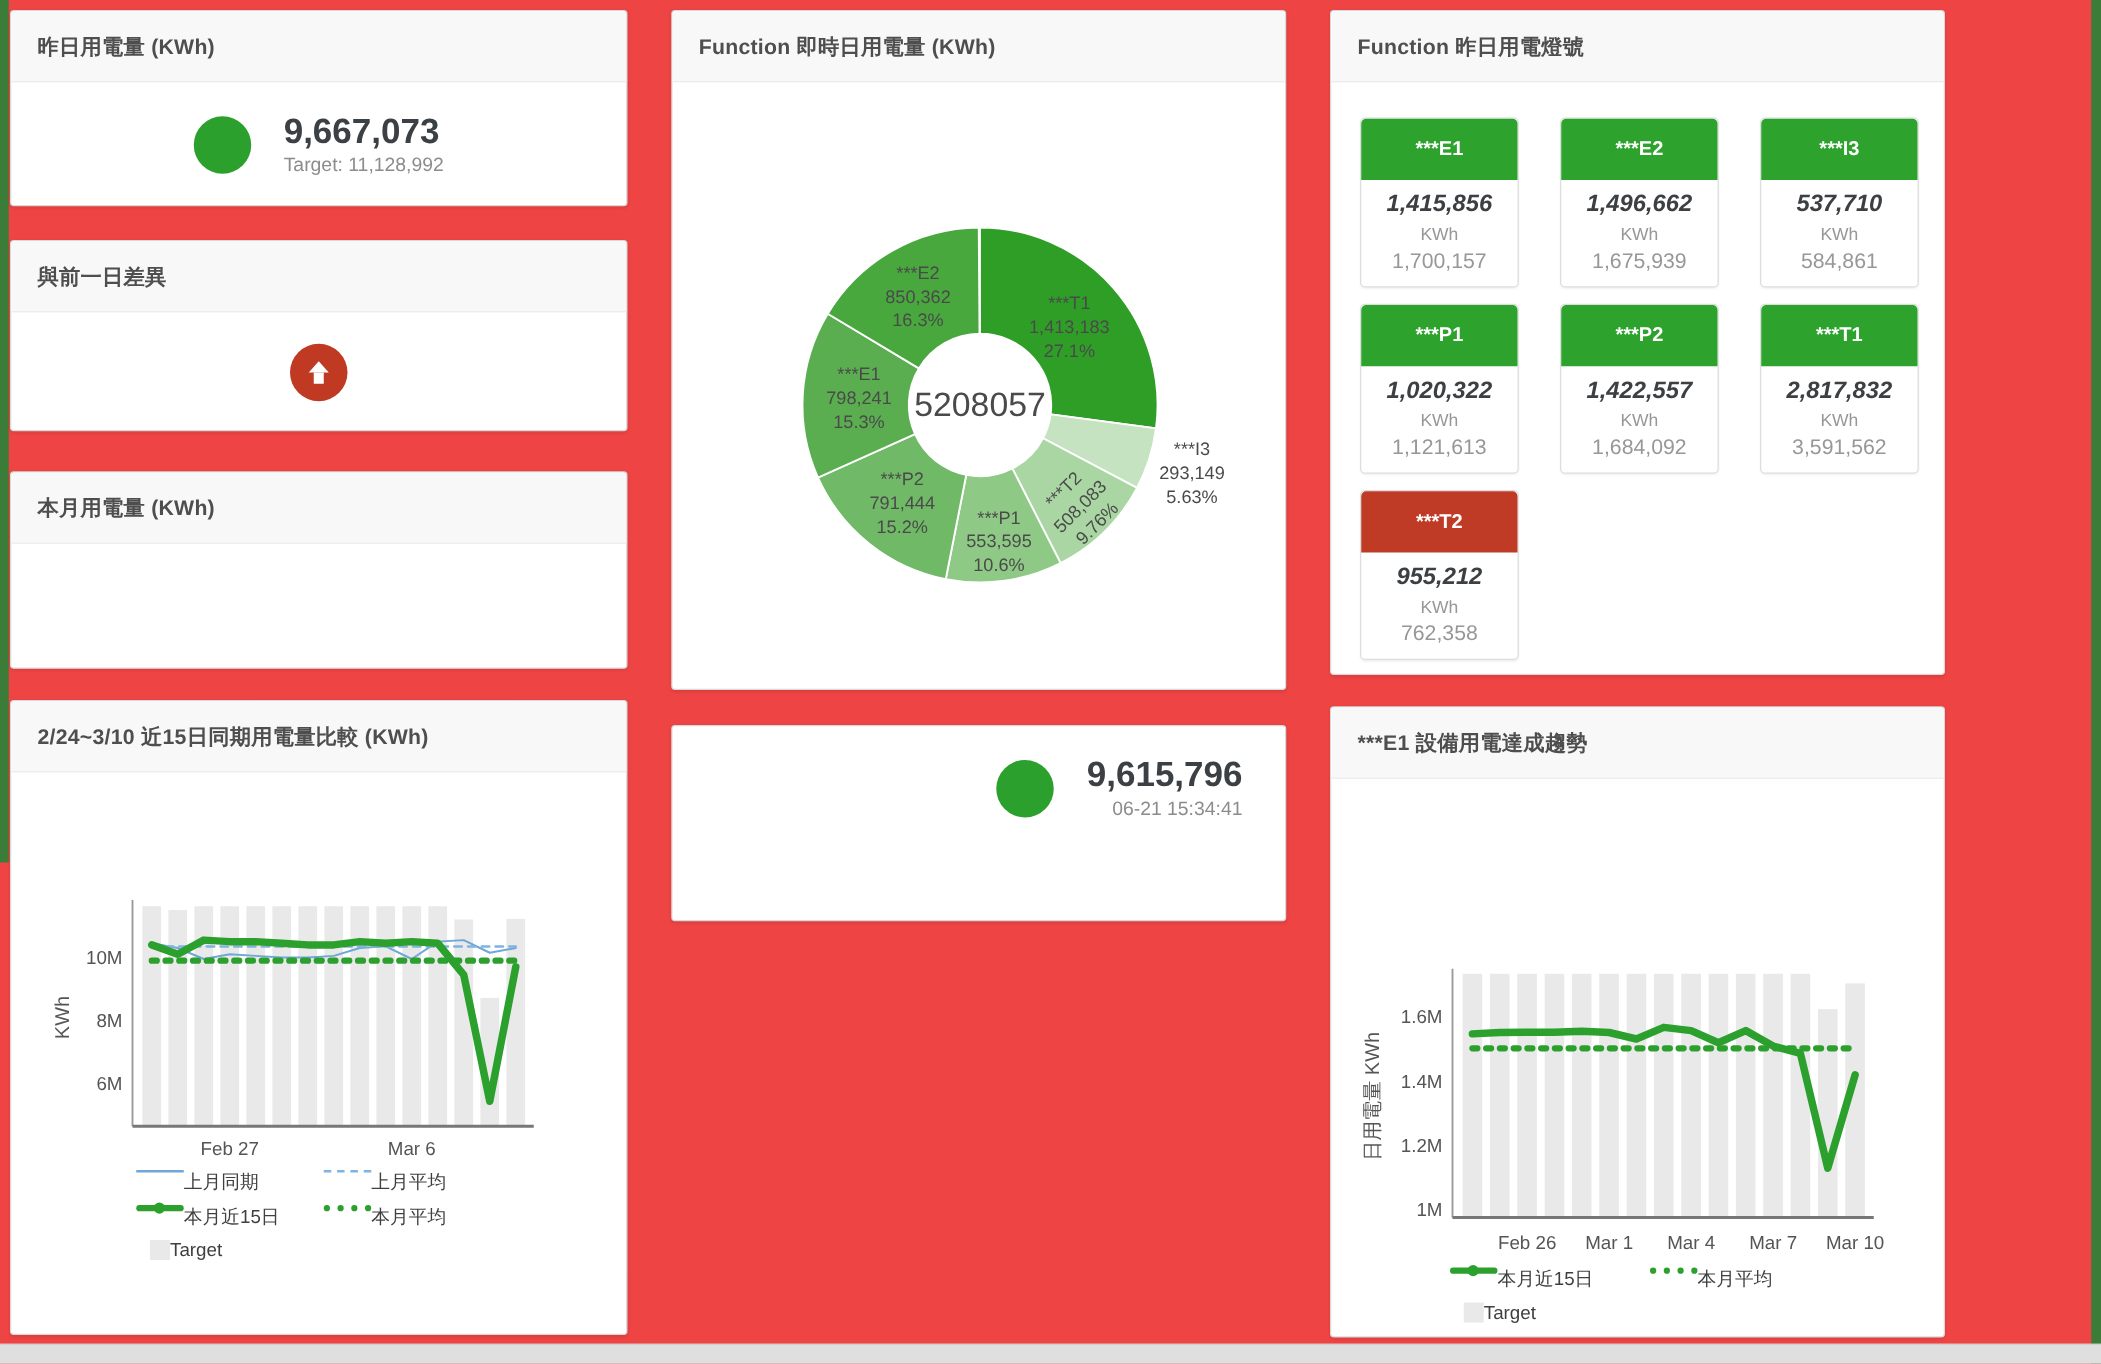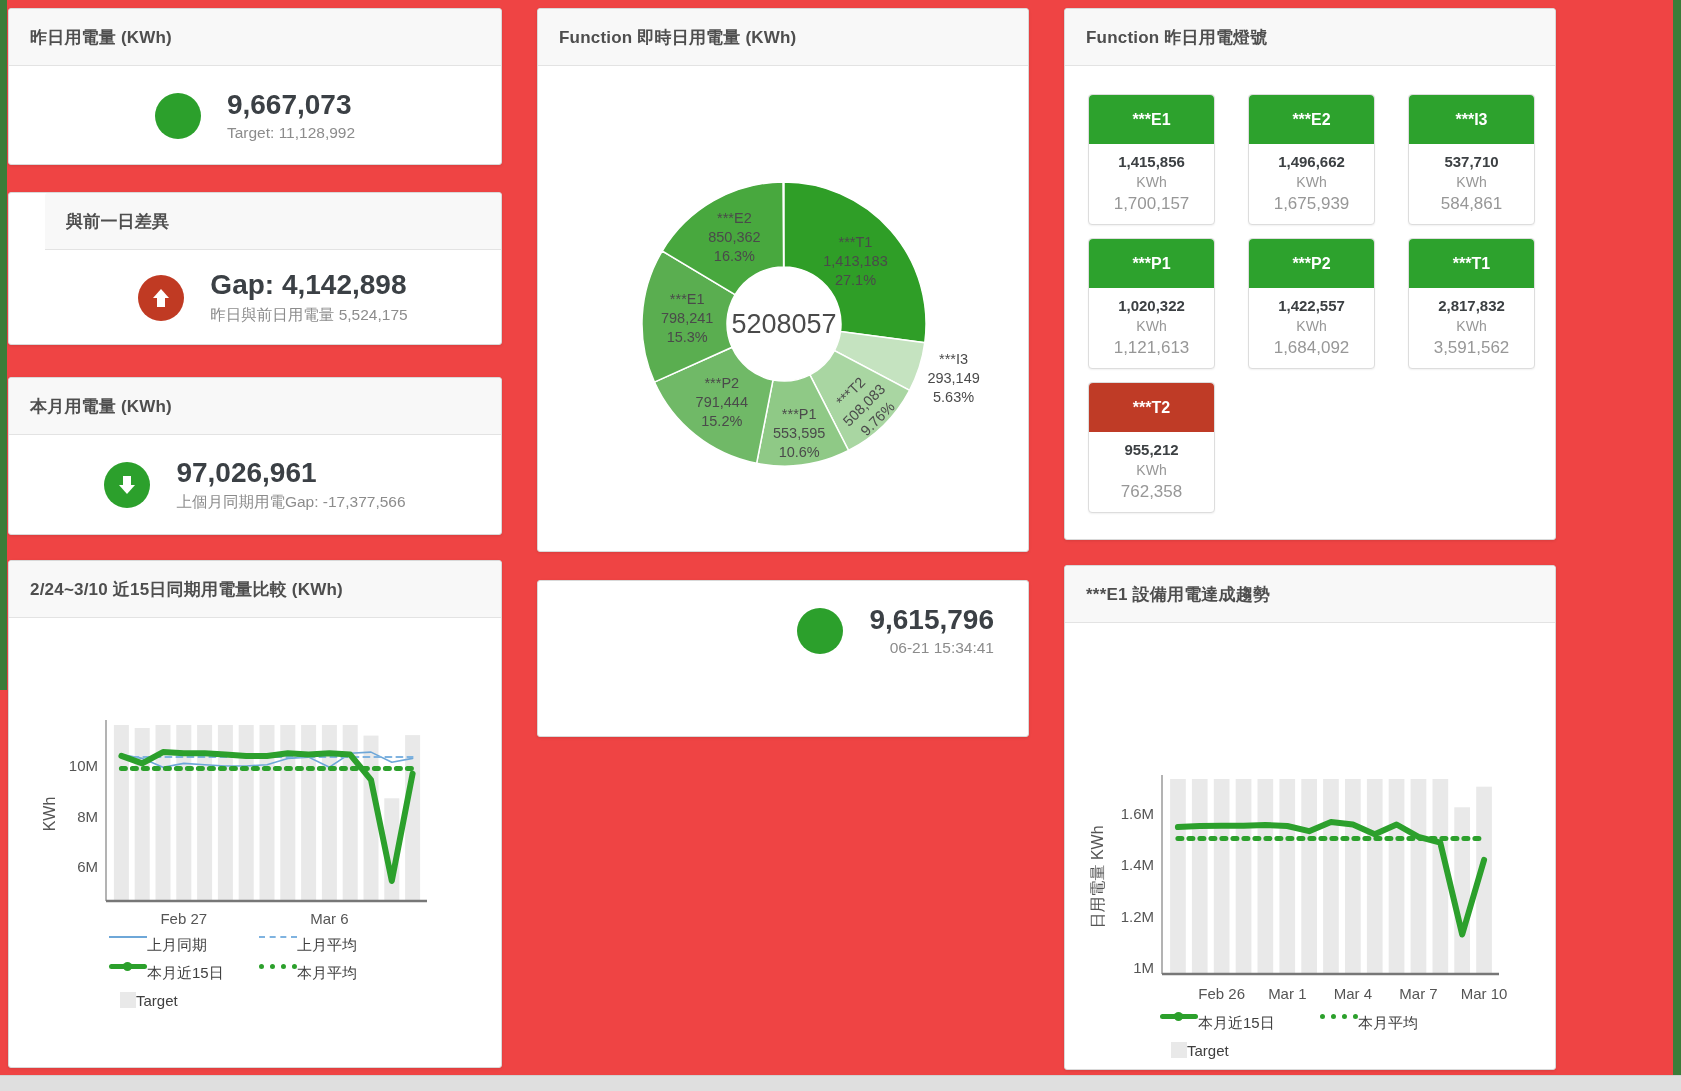--- a/index.html
+++ b/index.html
@@ -22,21 +22,21 @@
   .kpi-text .val{font-size:28px;font-weight:700;color:#3b4045;line-height:1.15;}
   .kpi-text .sub{font-size:15.5px;color:#8c8c8c;margin-top:3px;}
   .kpi-text.right{text-align:right;}
   
   .lamp-grid{display:grid;grid-template-columns:repeat(3,125px);column-gap:35px;row-gap:13px;padding:28px 0 0 23px;}
   .lamp-item{width:125px;border:1px solid #ddd;border-radius:4px;background:#fff;box-shadow:0 1px 2px rgba(0,0,0,.06);}
   .lamp-head{height:49px;border-radius:4px 4px 0 0;display:flex;align-items:center;justify-content:center;
              color:#fff;font-size:16px;font-weight:700;background:#2da22d;}
   .lamp-head[data-status="red"]{background:#bf3b26;}
   .lamp-body{text-align:center;padding:9px 4px 10px;}
-  .lamp-val{font-size:15px;font-weight:700;color:#3c4043;}
+  .lamp-val{font-size:19px;font-weight:700;color:#3c4043;font-style:italic;}
   .lamp-unit{font-size:14px;color:#979797;margin-top:4px;}
   .lamp-target{font-size:17px;color:#979797;margin-top:4px;}
   
   svg{display:block;}
   .legend{display:grid;grid-template-columns:150px 160px;row-gap:2px;}
   .litem{display:flex;align-items:flex-start;height:26px;font-size:15px;color:#3f3f3f;}
   .sw{flex:0 0 auto;}
   .sw-blue{width:38px;border-top:2px solid #6ea7d8;}
   .sw-bdash{width:38px;border-top:2px dashed #7fb3e0;}
   .sw-green{width:38px;height:5px;background:#2ca02c;border-radius:3px;position:relative;}
@@ -56,50 +56,34 @@
     <div class="chead">昨日用電量 (KWh)</div>
     <div class="kpi" style="height:99px;">
       <div class="circle c-green"></div>
       <div class="kpi-text">
         <div class="val">9,667,073</div>
         <div class="sub">Target: 11,128,992</div>
       </div>
     </div>
   </div>
 
-  <div class="card" style="left:8px;top:192px;width:494px;height:153px;padding-left:36px;">
+  <div class="card" style="left:8px;top:192px;width:494px;height:153px;">
     <div class="chead">與前一日差異</div>
     <div class="kpi" style="height:95px;">
       <div class="circle c-red">
           <div class="arr">
             <div class="head"></div>
             <div class="stem"></div>
           </div>
         </div>
-      <div class="kpi-text">
-        <div class="val">Gap: 4,142,898</div>
-        <div class="sub">昨日與前日用電量 5,524,175</div>
-      </div>
     </div>
   </div>
 
   <div class="card" style="left:8px;top:377px;width:494px;height:158px;">
     <div class="chead">本月用電量 (KWh)</div>
-    <div class="kpi" style="height:100px;">
-      <div class="circle c-green">
-          <div class="arr down">
-            <div class="head"></div>
-            <div class="stem"></div>
-          </div>
-        </div>
-      <div class="kpi-text">
-        <div class="val">97,026,961</div>
-        <div class="sub">上個月同期用電Gap: -17,377,566</div>
-      </div>
-    </div>
   </div>
 
   <div class="card" style="left:8px;top:560px;width:494px;height:508px;">
     <div class="chead">2/24~3/10 近15日同期用電量比較 (KWh)</div>
     <svg id="cmp-svg" width="470" height="212" viewBox="0 0 470 212" style="margin:100px 0 0 6px;">
         <rect x="98.9" y="7.0" width="15.0" height="175.0" fill="#e9e9e9"></rect>
         <rect x="119.7" y="10.0" width="15.0" height="172.0" fill="#e9e9e9"></rect>
         <rect x="140.5" y="7.0" width="15.0" height="175.0" fill="#e9e9e9"></rect>
         <rect x="161.3" y="7.0" width="15.0" height="175.0" fill="#e9e9e9"></rect>
         <rect x="182.1" y="7.0" width="15.0" height="175.0" fill="#e9e9e9"></rect>

